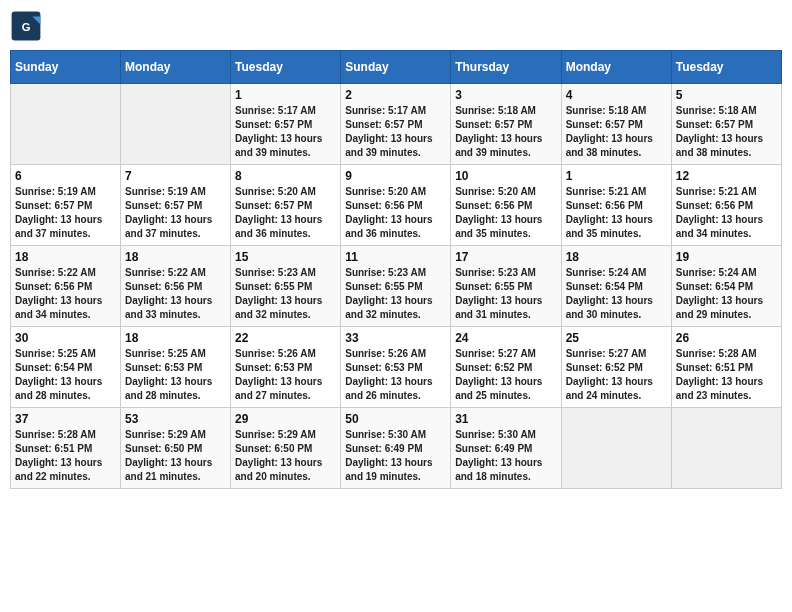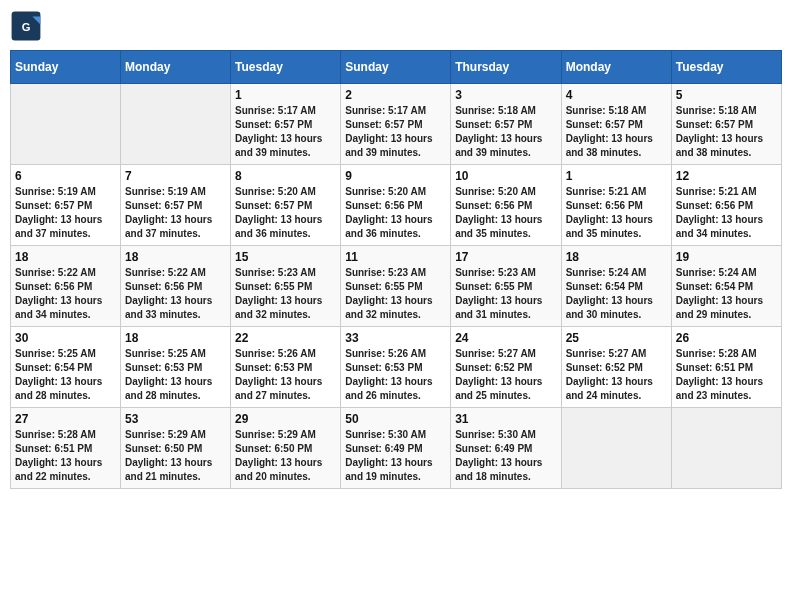--- a/index.html
+++ b/index.html
@@ -227,21 +227,21 @@
           <div class="day-num">25</div>
           <div class="day-info">Sunrise: 5:27 AM<br>Sunset: 6:52 PM<br>Daylight: 13 hours and 24 minutes.</div>
         </td>
         <td>
           <div class="day-num">26</div>
           <div class="day-info">Sunrise: 5:28 AM<br>Sunset: 6:51 PM<br>Daylight: 13 hours and 23 minutes.</div>
         </td>
       </tr>
       <tr>
         <td>
-          <div class="day-num">27</div>
+          <div class="day-num">37</div>
           <div class="day-info">Sunrise: 5:28 AM<br>Sunset: 6:51 PM<br>Daylight: 13 hours and 22 minutes.</div>
         </td>
         <td>
           <div class="day-num">53</div>
           <div class="day-info">Sunrise: 5:29 AM<br>Sunset: 6:50 PM<br>Daylight: 13 hours and 21 minutes.</div>
         </td>
         <td>
           <div class="day-num">29</div>
           <div class="day-info">Sunrise: 5:29 AM<br>Sunset: 6:50 PM<br>Daylight: 13 hours and 20 minutes.</div>
         </td>

